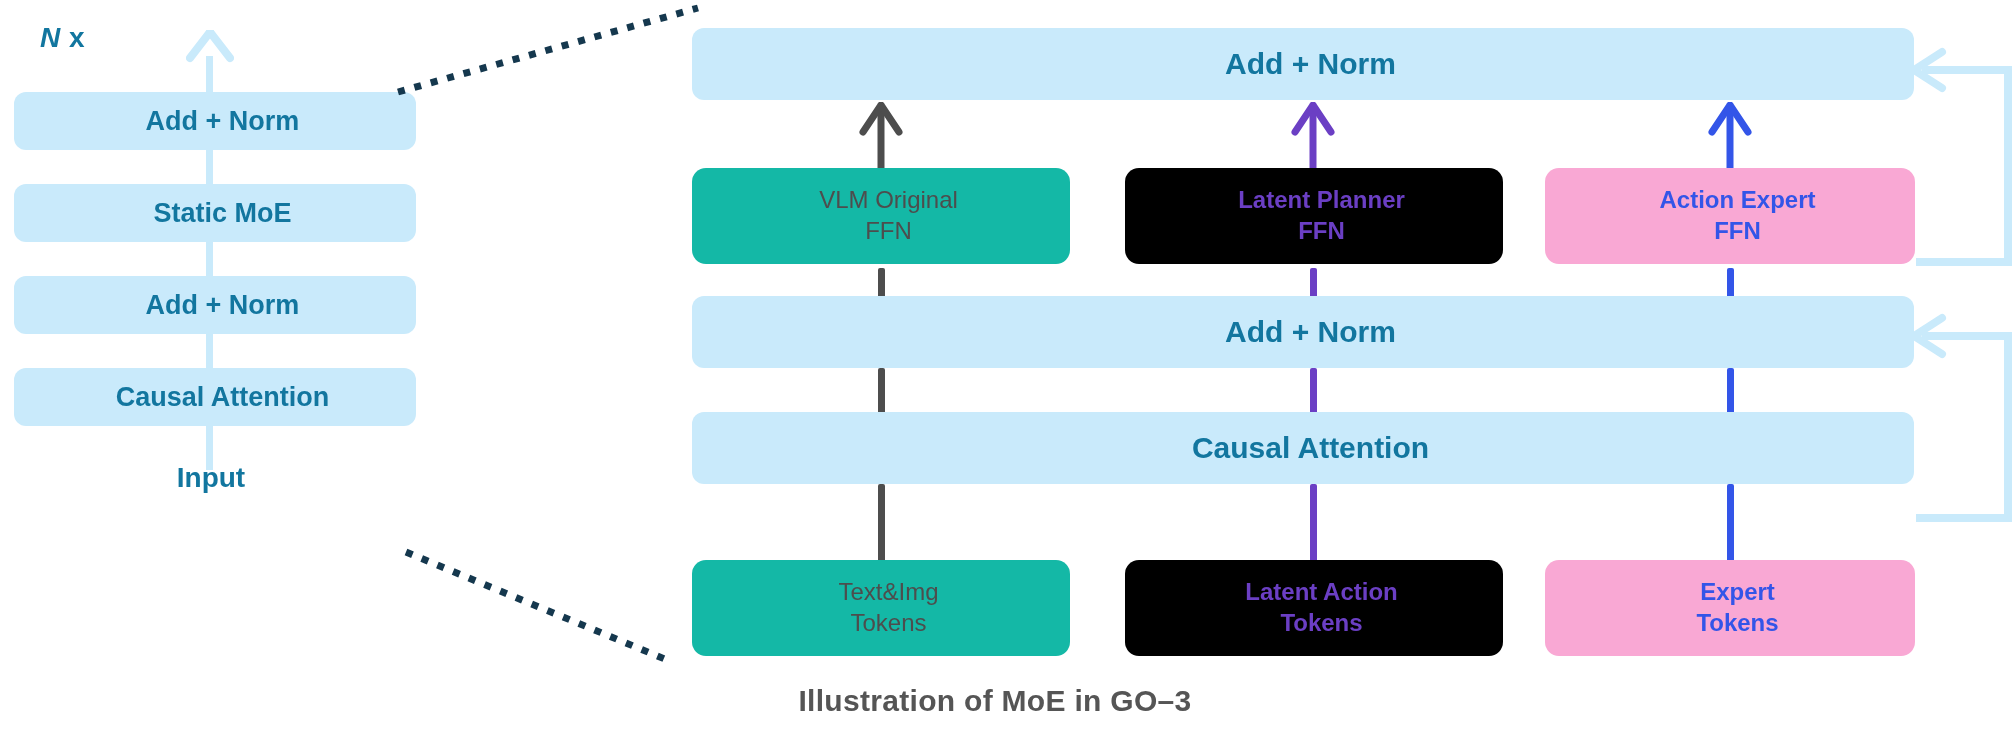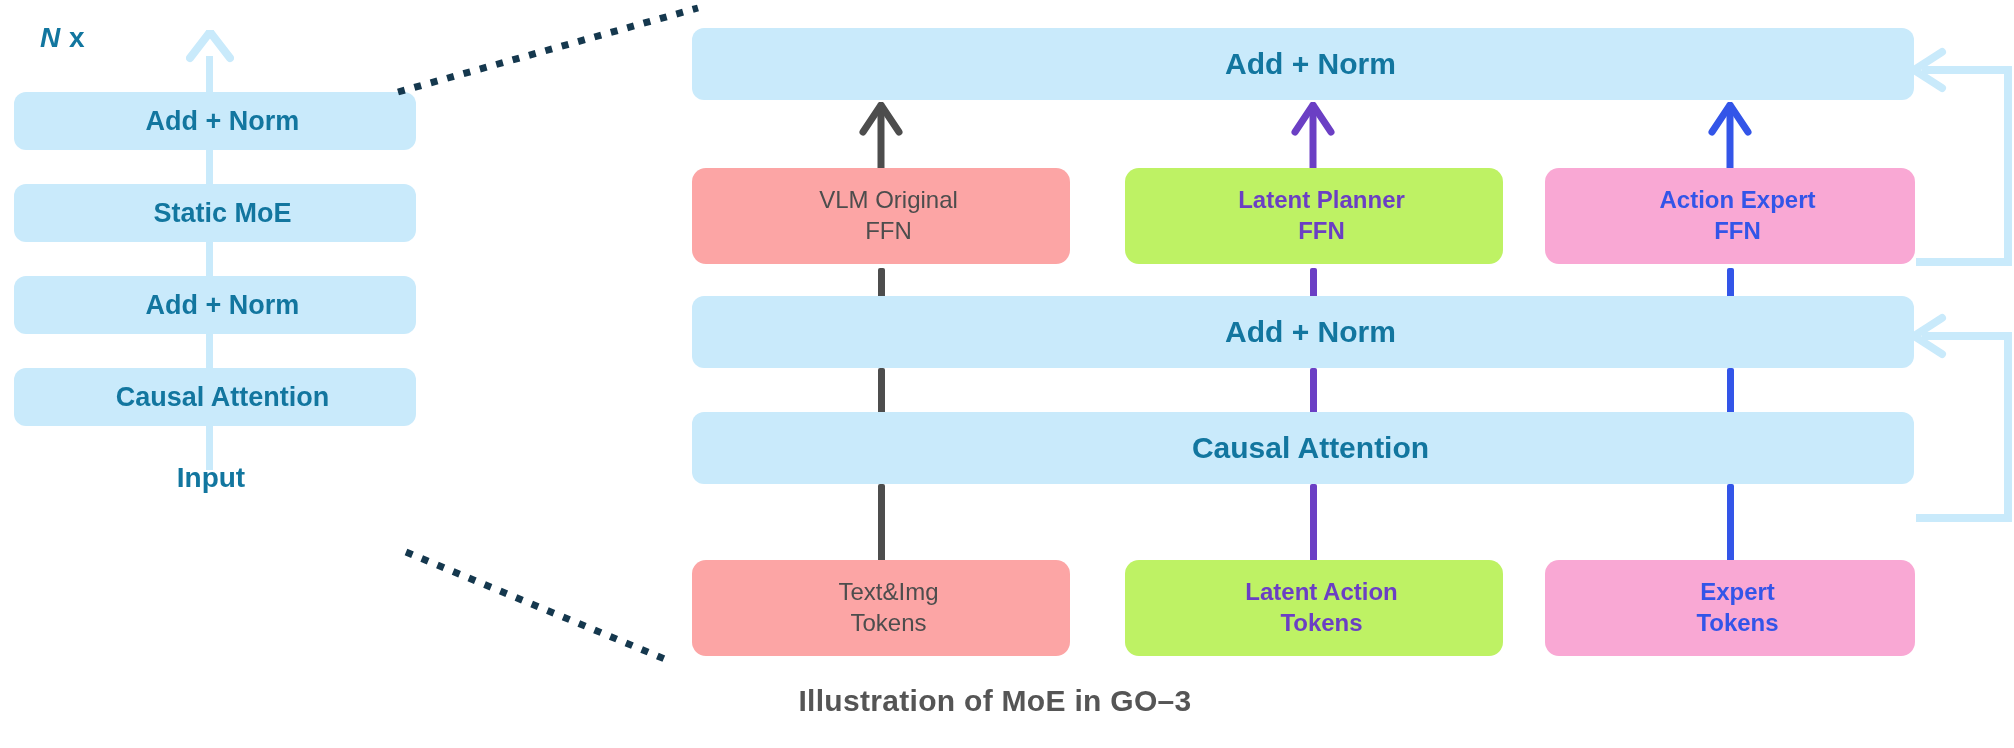--- a/index.html
+++ b/index.html
@@ -11,22 +11,22 @@
 
   
   .box{
     position:absolute;box-sizing:border-box;border-radius:12px;
     display:flex;align-items:center;justify-content:center;
     text-align:center;line-height:1.28;font-weight:700;
     white-space:pre-line;
     padding-left:15px;
   }
   .blue   {background:#c9eafb;color:#12769f;}
-  .grey   {background:#fca5a5;color:#4d4d4d;font-weight:400;}
-  .purple {background:#bef264;color:#6b3fc4;}
+  .grey   {background:#14b8a6;color:#4d4d4d;font-weight:400;}
+  .purple {background:#000000;color:#6b3fc4;}
   .indigo {background:#f9a8d4;color:#3355e8;}
 
   
   #left-panel{position:absolute;left:0;top:0;width:430px;height:700px;}
   .lbox{left:14px;width:402px;height:58px;font-size:27px;}
   #l-addnorm-top {top:92px;}
   #l-staticmoe   {top:184px;}
   #l-addnorm-bot {top:276px;}
   #l-causal      {top:368px;}
 

